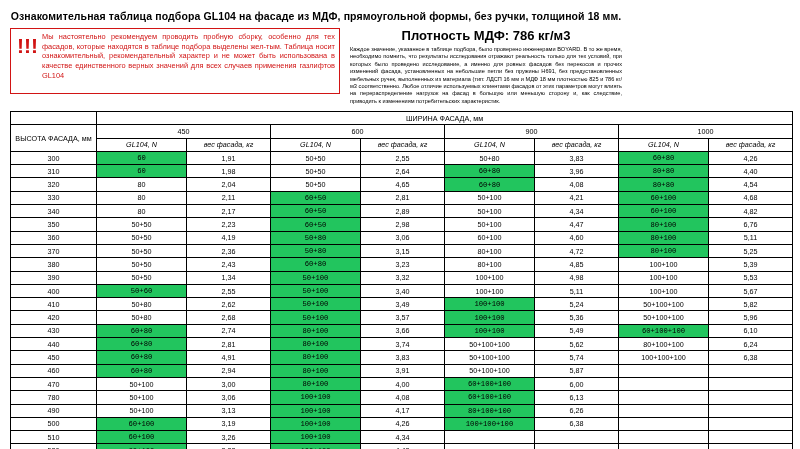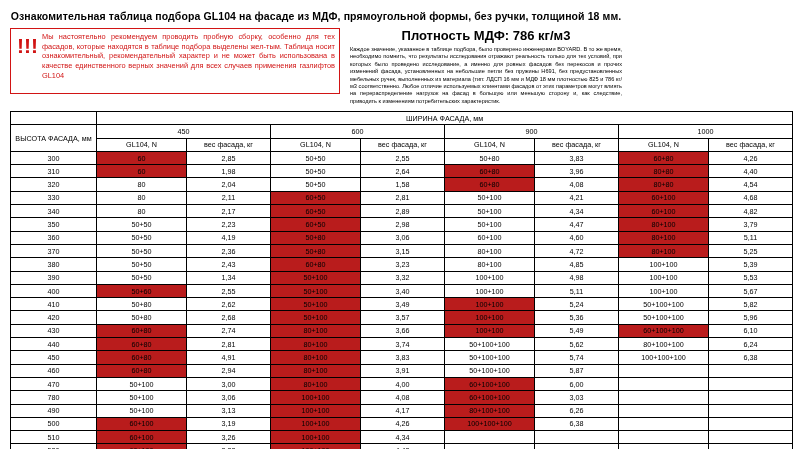--- a/index.html
+++ b/index.html
@@ -86,29 +86,30 @@
     font-size: 7.6px;
     height: 13px;
   }
   .hdr-group {
     font-weight: bold;
     font-size: 7.6px;
   }
   .hdr-sub {
     font-weight: bold;
     font-size: 7.2px;
+    font-style: italic;
   }
   .hdr-height {
     font-weight: bold;
     font-size: 7.4px;
   }
   .col-h { width: 86px; }
   .col-n { width: 90px; }
   .col-w { width: 84px; }
-  .hl { background: #b91c1c; font-weight: bold; }
+  .hl { background: #22c55e; font-weight: bold; font-family: Liberation Mono, monospace; }
   .blank { }
 </style>
 </head>
 <body>
 
 <div class="page">
 
   <div class="main-title">Ознакомительная таблица подбора GL104 на фасаде из МДФ, прямоугольной формы, без ручки, толщиной 18 мм.</div>
 
   <div class="top-section">
@@ -154,21 +155,21 @@
         <td class="hdr-sub">GL104, N</td>
         <td class="hdr-sub">вес фасада, кг</td>
         <td class="hdr-sub">GL104, N</td>
         <td class="hdr-sub">вес фасада, кг</td>
       </tr>
     </thead>
     <tbody id="table-body">
         <tr>
           <td>300</td>
           <td class="hl">60</td>
-          <td>2,85</td>
+          <td>1,91</td>
           <td>50+50</td>
           <td>2,55</td>
           <td>50+80</td>
           <td>3,83</td>
           <td class="hl">60+80</td>
           <td>4,26</td>
         </tr>
         <tr>
           <td>310</td>
           <td class="hl">60</td>
@@ -178,21 +179,21 @@
           <td class="hl">60+80</td>
           <td>3,96</td>
           <td class="hl">80+80</td>
           <td>4,40</td>
         </tr>
         <tr>
           <td>320</td>
           <td>80</td>
           <td>2,04</td>
           <td>50+50</td>
-          <td>1,58</td>
+          <td>4,65</td>
           <td class="hl">60+80</td>
           <td>4,08</td>
           <td class="hl">80+80</td>
           <td>4,54</td>
         </tr>
         <tr>
           <td>330</td>
           <td>80</td>
           <td>2,11</td>
           <td class="hl">60+50</td>
@@ -215,21 +216,21 @@
         </tr>
         <tr>
           <td>350</td>
           <td>50+50</td>
           <td>2,23</td>
           <td class="hl">60+50</td>
           <td>2,98</td>
           <td>50+100</td>
           <td>4,47</td>
           <td class="hl">80+100</td>
-          <td>3,79</td>
+          <td>6,76</td>
         </tr>
         <tr>
           <td>360</td>
           <td>50+50</td>
           <td>4,19</td>
           <td class="hl">50+80</td>
           <td>3,06</td>
           <td>60+100</td>
           <td>4,60</td>
           <td class="hl">80+100</td>
@@ -356,21 +357,21 @@
           <td></td>
           <td></td>
         </tr>
         <tr>
           <td>780</td>
           <td>50+100</td>
           <td>3,06</td>
           <td class="hl">100+100</td>
           <td>4,08</td>
           <td class="hl">60+100+100</td>
-          <td>3,03</td>
+          <td>6,13</td>
           <td></td>
           <td></td>
         </tr>
         <tr>
           <td>490</td>
           <td>50+100</td>
           <td>3,13</td>
           <td class="hl">100+100</td>
           <td>4,17</td>
           <td class="hl">80+100+100</td>

